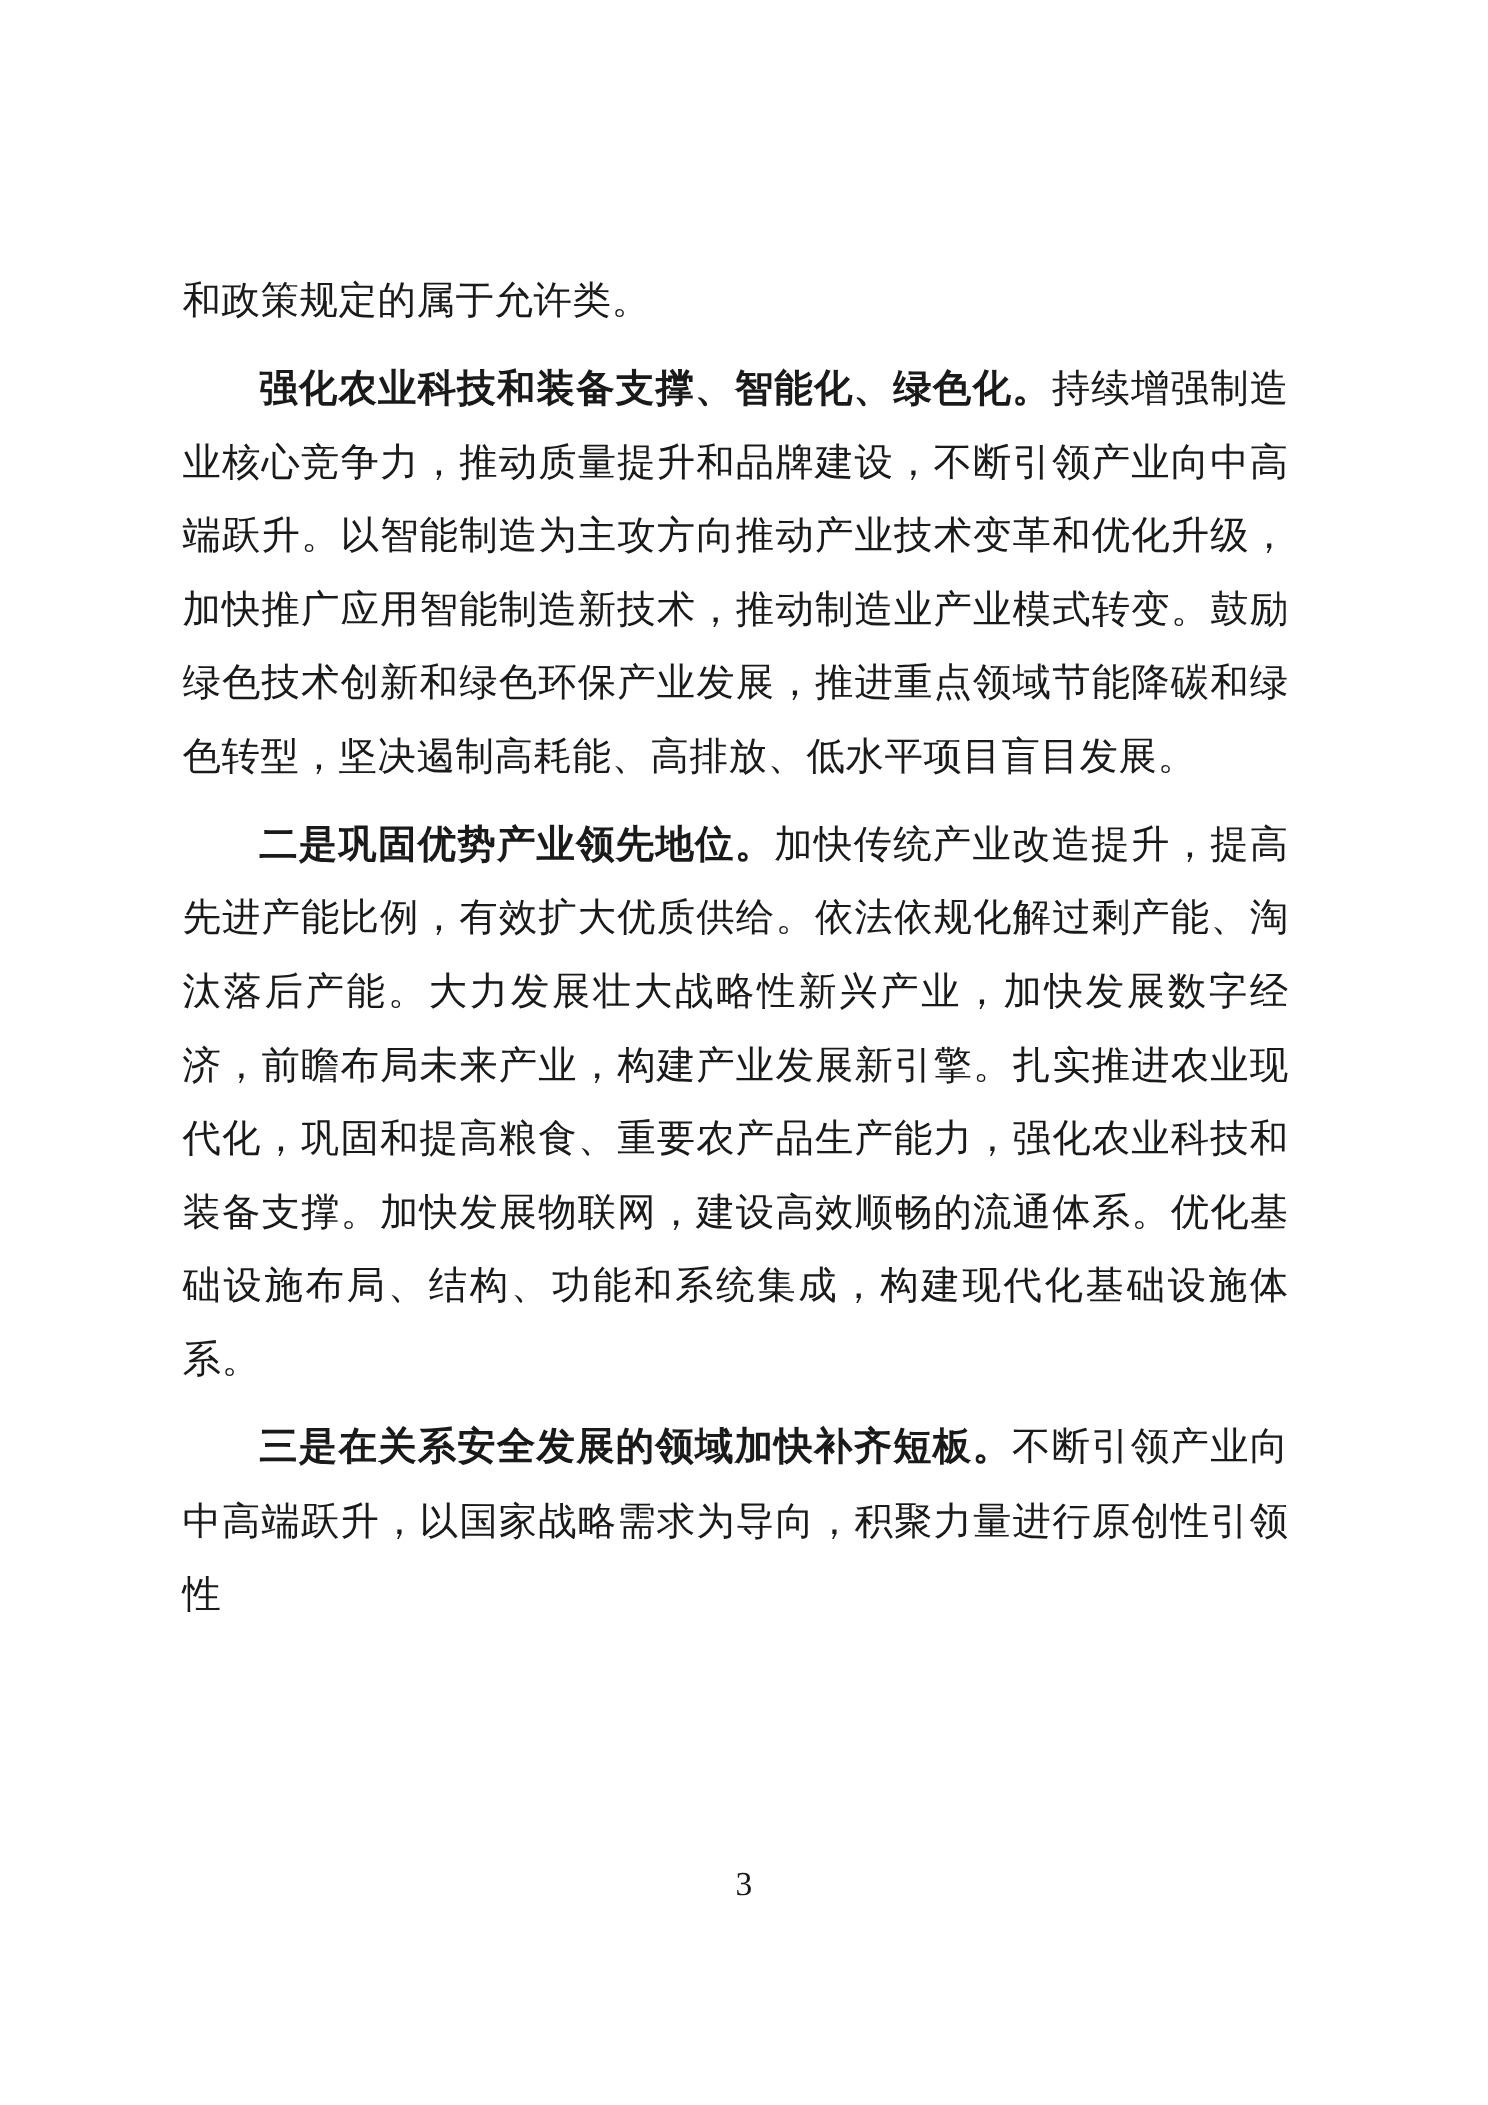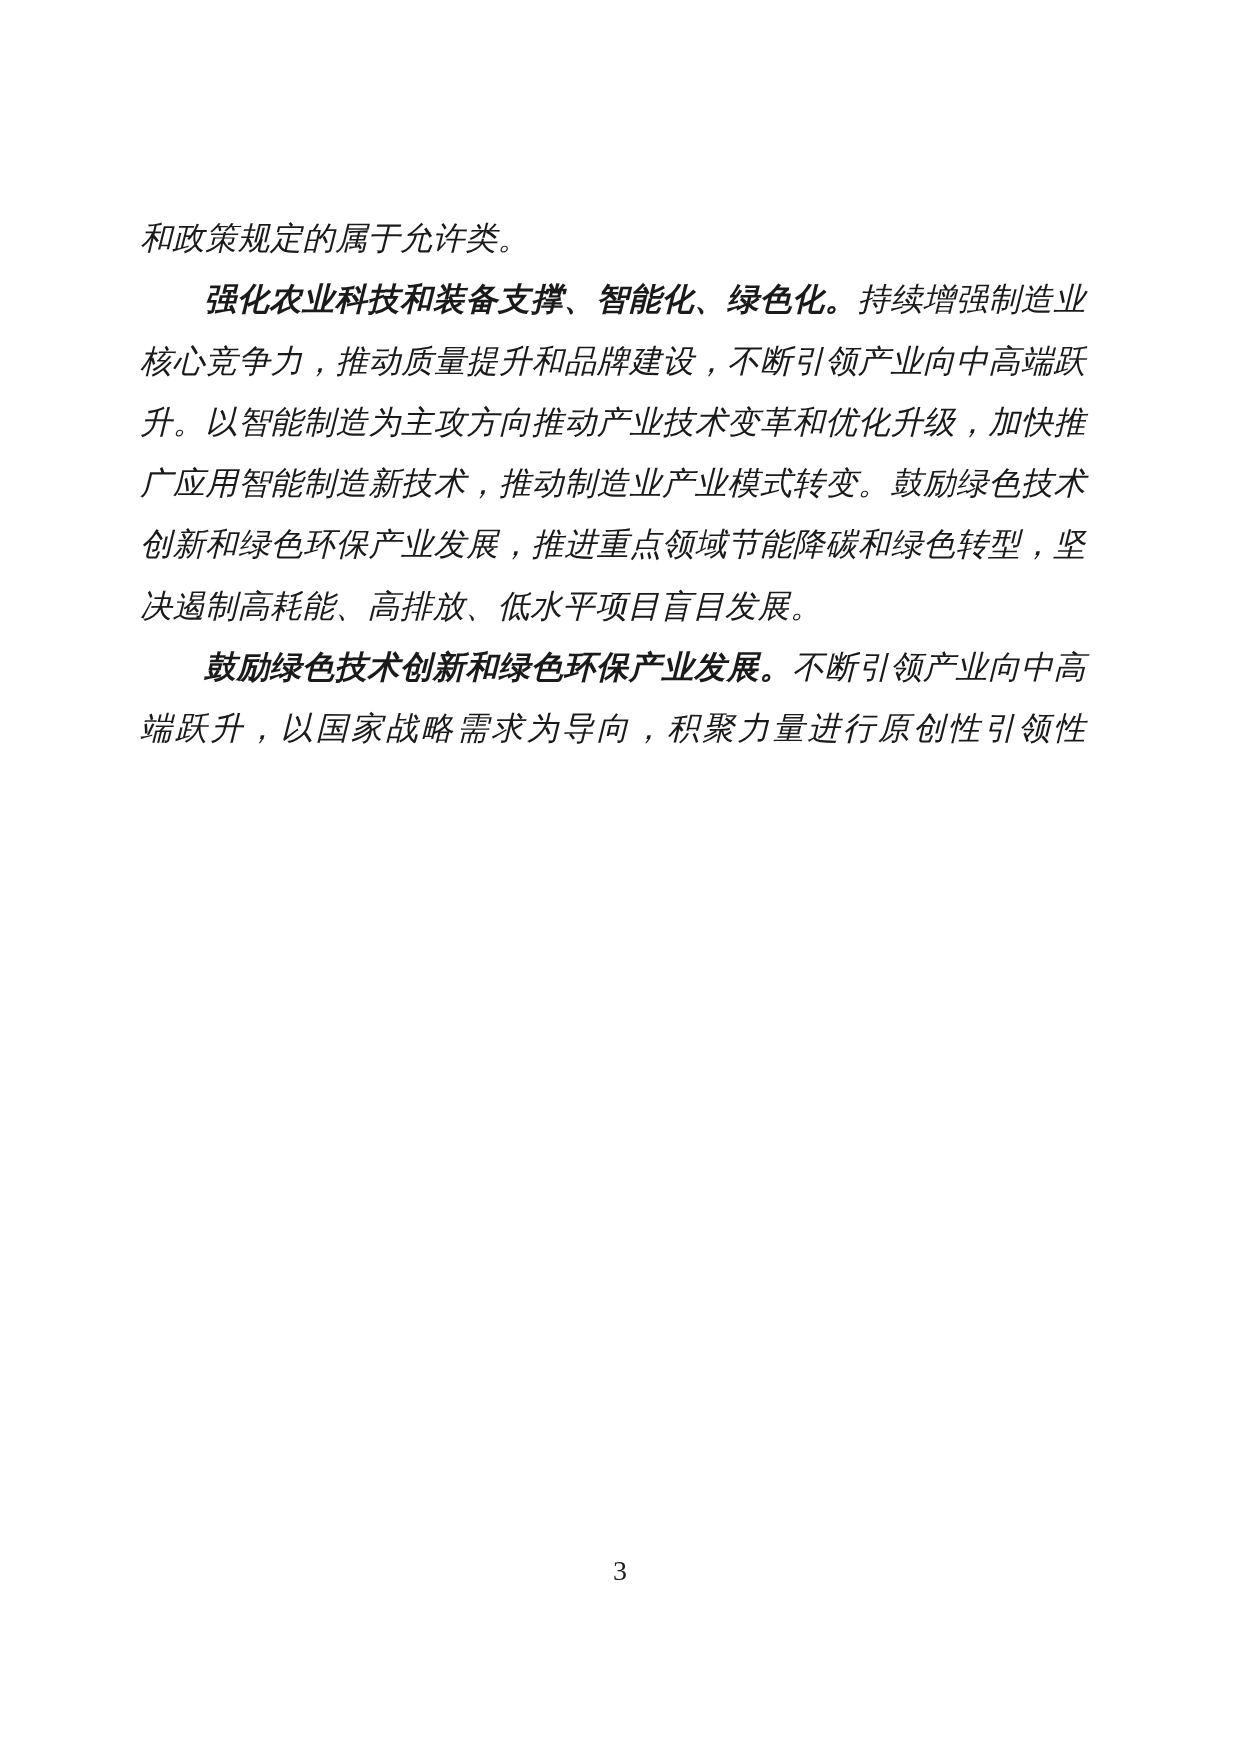--- a/index.html
+++ b/index.html
@@ -23,29 +23,28 @@
     background: #ffffff;
     overflow: hidden;
   }
   .content {
     position: absolute;
     left: 140px;
     top: 208px;
     width: 946px;
   }
   .content p {
-    margin: 0;
+    margin: 12px;
     padding: 0;
     font-size: 32px;
     line-height: 61.3px;
     text-align: justify;
     letter-spacing: 0.5px;
     word-break: normal;
     line-break: strict;
-    font-style: italic;
   }
   .content p.indent {
     text-indent: 64px;
   }
   .content p.continues {
     
     text-align-last: justify;
   }
   .content .lead-bold {
     font-weight: bold;
@@ -61,16 +60,17 @@
     color: #1a1a1a;
   }
 </style>
 </head>
 <body>
 
 <div class="page">
   <main class="content" id="document-body">
       <p><span>和政策规定的属于允许类。</span></p>
       <p class="indent"><span class="lead-bold">强化农业科技和装备支撑、智能化、绿色化。</span><span>持续增强制造业核心竞争力，推动质量提升和品牌建设，不断引领产业向中高端跃升。以智能制造为主攻方向推动产业技术变革和优化升级，加快推广应用智能制造新技术，推动制造业产业模式转变。鼓励绿色技术创新和绿色环保产业发展，推进重点领域节能降碳和绿色转型，坚决遏制高耗能、高排放、低水平项目盲目发展。</span></p>
-      <p class="indent continues"><span class="lead-bold">鼓励绿色技术创新和绿色环保产业发展。</span><span>不断引领产业向中高端跃升，以国家战略需求为导向，积聚力量进行原创性引领性</span></p>
+      <p class="indent"><span class="lead-bold">二是巩固优势产业领先地位。</span><span>加快传统产业改造提升，提高先进产能比例，有效扩大优质供给。依法依规化解过剩产能、淘汰落后产能。大力发展壮大战略性新兴产业，加快发展数字经济，前瞻布局未来产业，构建产业发展新引擎。扎实推进农业现代化，巩固和提高粮食、重要农产品生产能力，强化农业科技和装备支撑。加快发展物联网，建设高效顺畅的流通体系。优化基础设施布局、结构、功能和系统集成，构建现代化基础设施体系。</span></p>
+      <p class="indent continues"><span class="lead-bold">三是在关系安全发展的领域加快补齐短板。</span><span>不断引领产业向中高端跃升，以国家战略需求为导向，积聚力量进行原创性引领性</span></p>
     </main>
   <footer class="page-number">3</footer>
 </div>
 
 </body></html>

